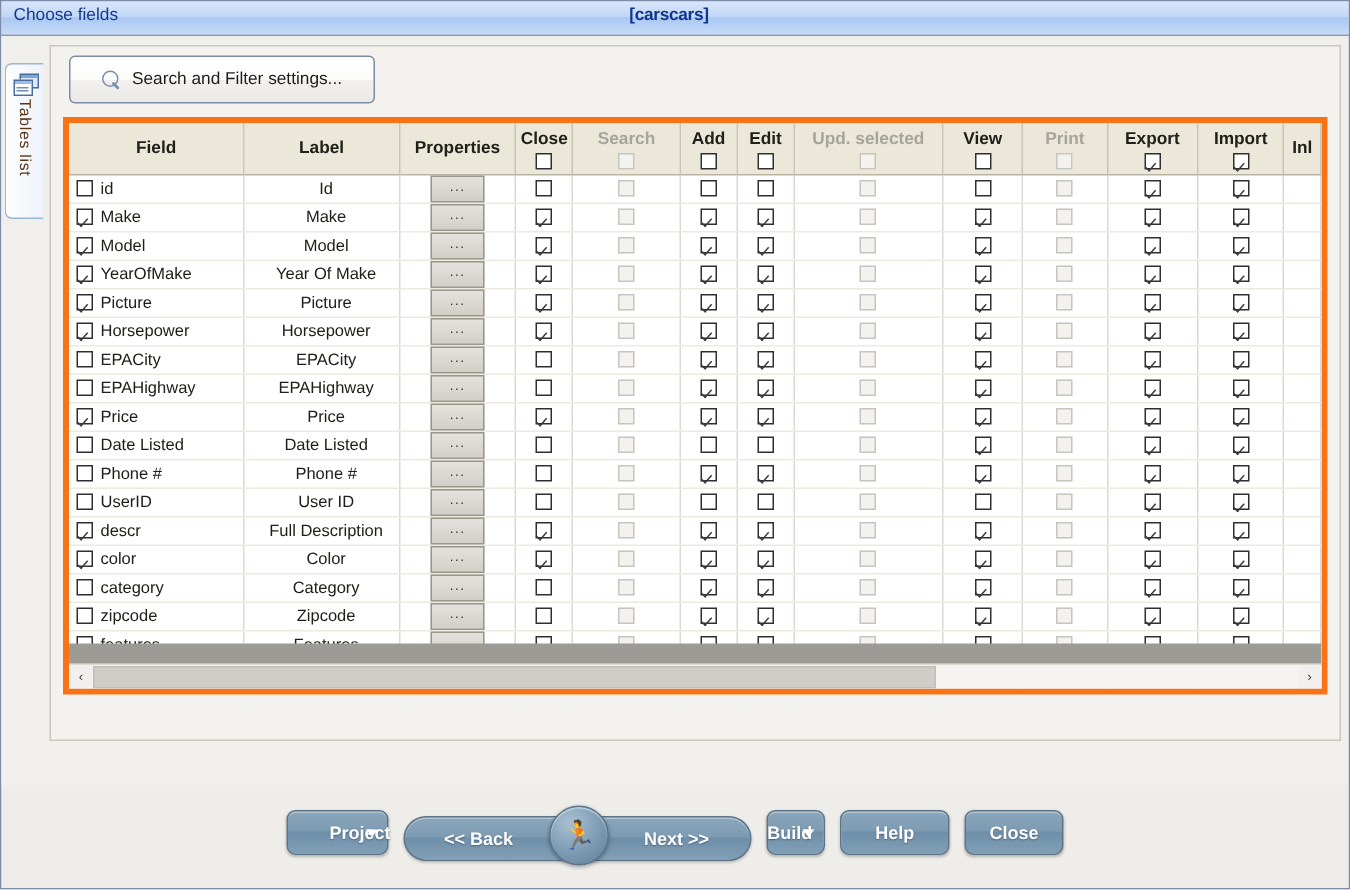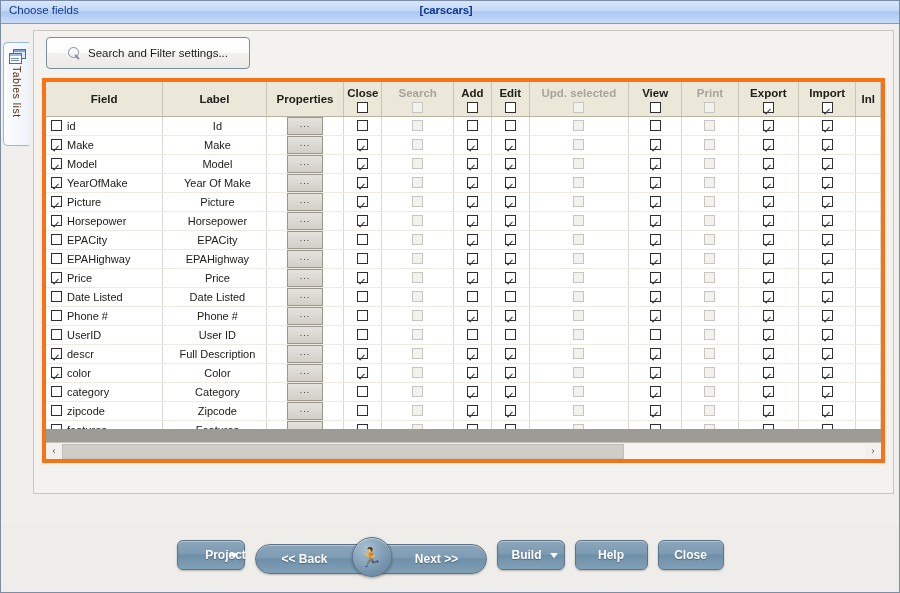--- a/index.html
+++ b/index.html
@@ -243,21 +243,21 @@
     box-shadow:inset 0 1px 0 rgba(255,255,255,.35),0 1px 2px rgba(0,0,0,.25);
     box-sizing:border-box;
   }
   .bbtn.split{position:relative;padding-right:18px;padding-left:10px;}
   .bbtn .caret{
     position:absolute;right:6px;top:50%;margin-top:-2px;
     width:0;height:0;border-left:4px solid transparent;border-right:4px solid transparent;
     border-top:5px solid #ffffff;
   }
   .bbtn.w-project{width:66px;padding-left:48px;}
-  .bbtn.w-build{width:68px;}
+  .bbtn.w-build{width:39px;}
   .bbtn.w-help{width:73px;align-items:center;}
   .bbtn.w-close{width:66px;}
   
   .navgroup{position:relative;width:232px;height:34px;display:flex;align-items:center;}
   .navpill{
     position:absolute;top:6px;height:30px;
     border:1px solid #5e7386;
     background:linear-gradient(to bottom,#8ba6bb 0%,#7d9bb3 45%,#6f8fa9 50%,#81a0b7 100%);
     color:#fff;font-weight:bold;font-size:12px;
     display:flex;align-items:center;justify-content:center;

